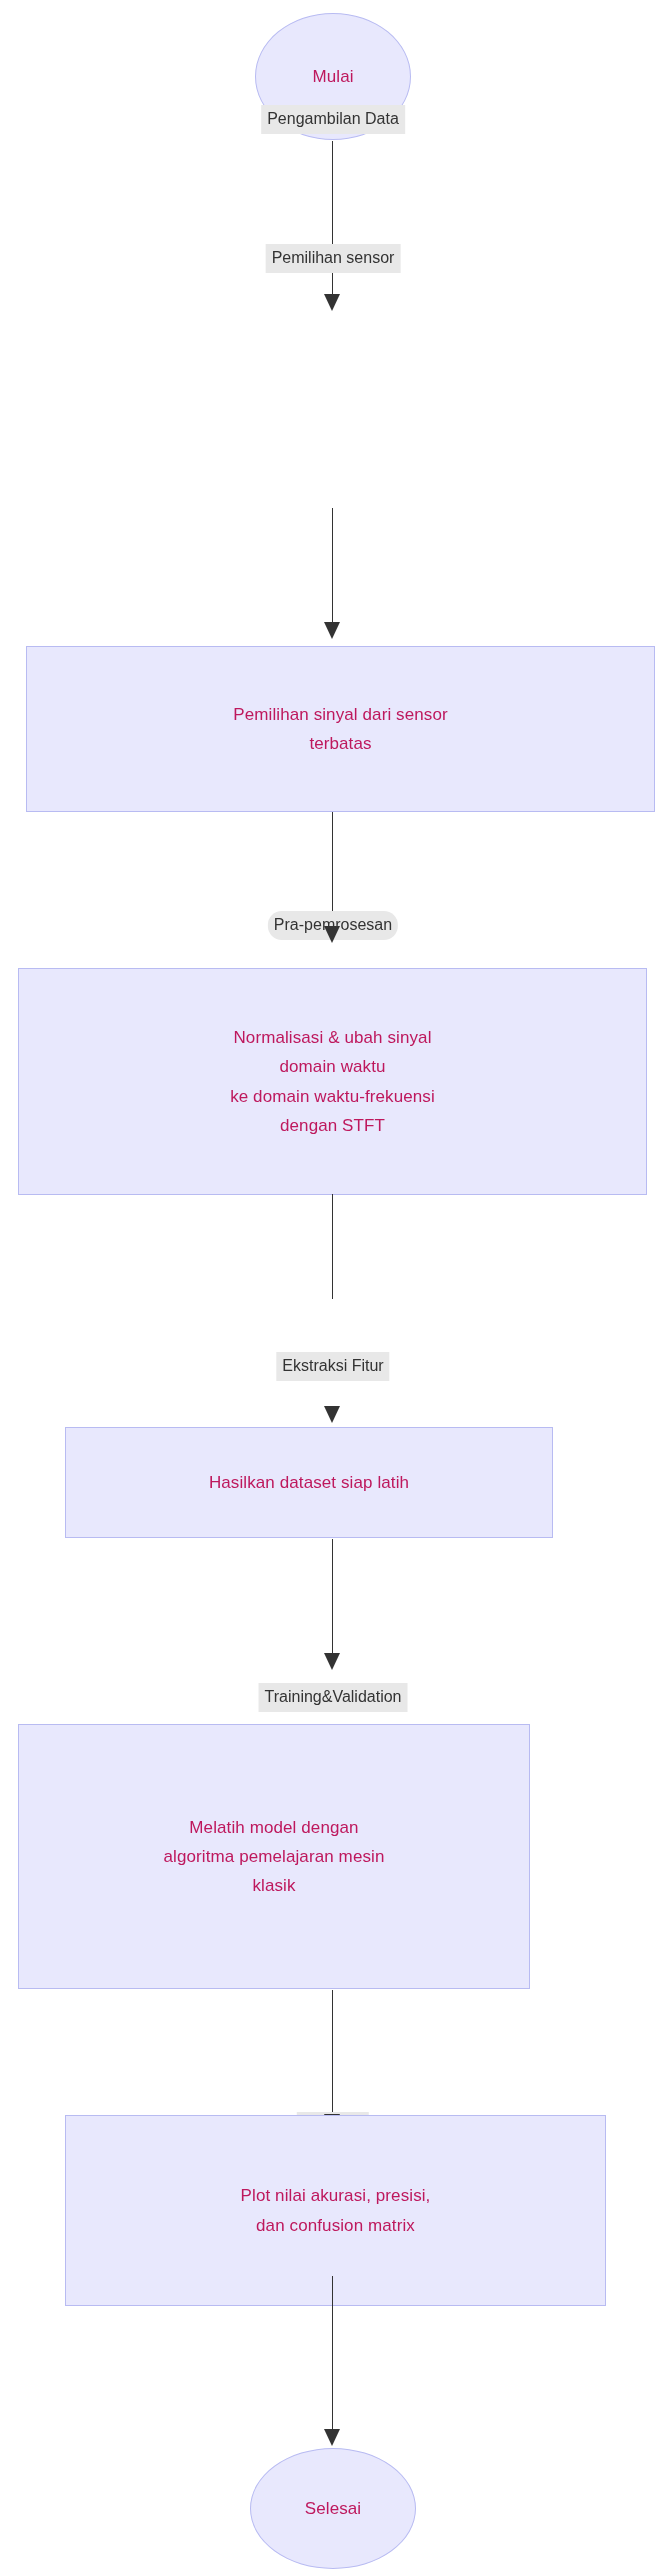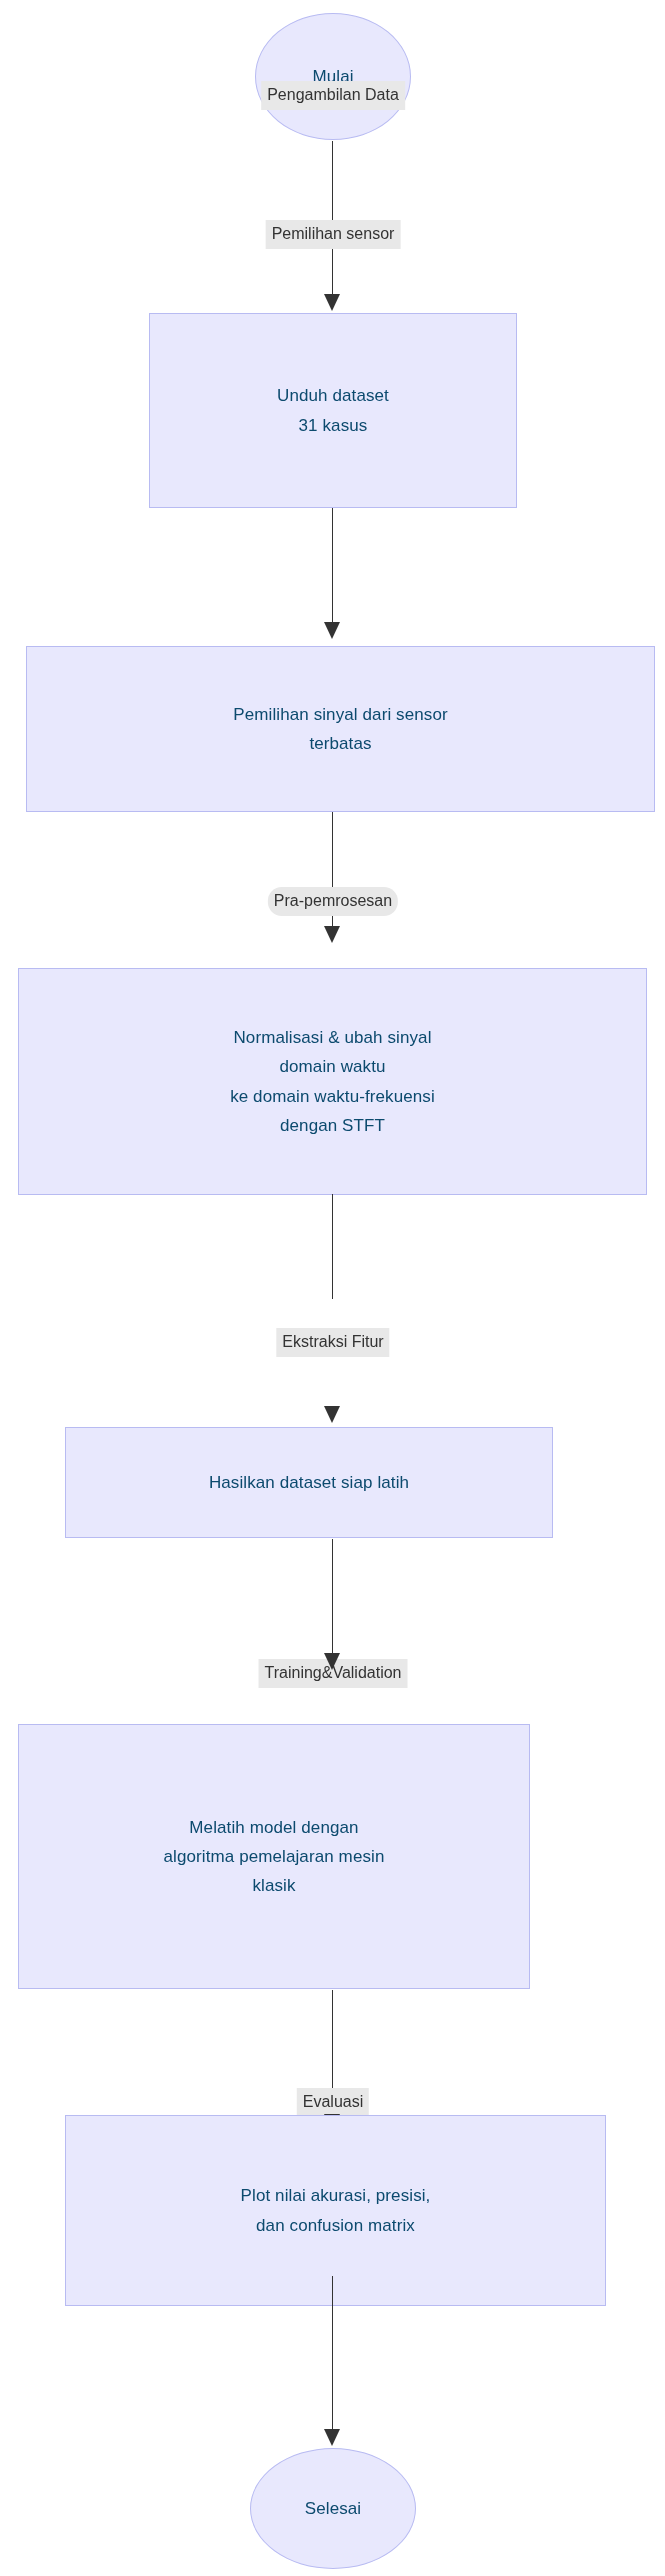--- a/index.html
+++ b/index.html
@@ -21,21 +21,21 @@
     height: 2576px;
     background: #ffffff;
   }
 
   
   .node {
     position: absolute;
     box-sizing: border-box;
     background: #e8e8fd;
     border: 1.1px solid #b8bbf2;
-    color: #0c4a6e;
+    color: #be185d;
     display: flex;
     align-items: center;
     justify-content: center;
     text-align: center;
     font-size: 17px;
     line-height: 1.72;
     letter-spacing: 0.1px;
     white-space: pre-line;
     padding: 2.7px 6.7px;
   }
@@ -62,39 +62,36 @@
   .edge-label {
     position: absolute;
     background: #e8e8e8;
     color: #333333;
     font-size: 16px;
     line-height: 1.34;
     padding: 3.4px 6px 4px 6px;
     white-space: nowrap;
     transform: translateX(-50%);
     left: 333px;
+    margin-top: 24px;
   }
 </style>
 </head>
 <body>
 
 <div id="flow">
 
   <div class="node terminal" style="left:255px; top:13.4px; width:156px; height:127px;">
     <span>Mulai</span>
   </div>
 
   <div class="edge-line" style="top:141px; height:154px;"></div>
   <div class="edge-label" style="top:81px;">Pengambilan Data</div>
   <div class="arrow-head" style="top:294px;"></div>
 
-  <div class="node" style="left:149px; top:313px; width:368px; height:195px;">
-    <span>Unduh dataset
-31 kasus</span>
-  </div>
 
   <div class="edge-line" style="top:508px; height:115px;"></div>
   <div class="edge-label" style="top:220px;">Pemilihan sensor</div>
   <div class="arrow-head" style="top:622px;"></div>
 
   <div class="node" style="left:18px; top:646px; width:629px; height:166px;margin-left:8px;">
     <span>Pemilihan sinyal dari sensor
 terbatas</span>
   </div>
 

